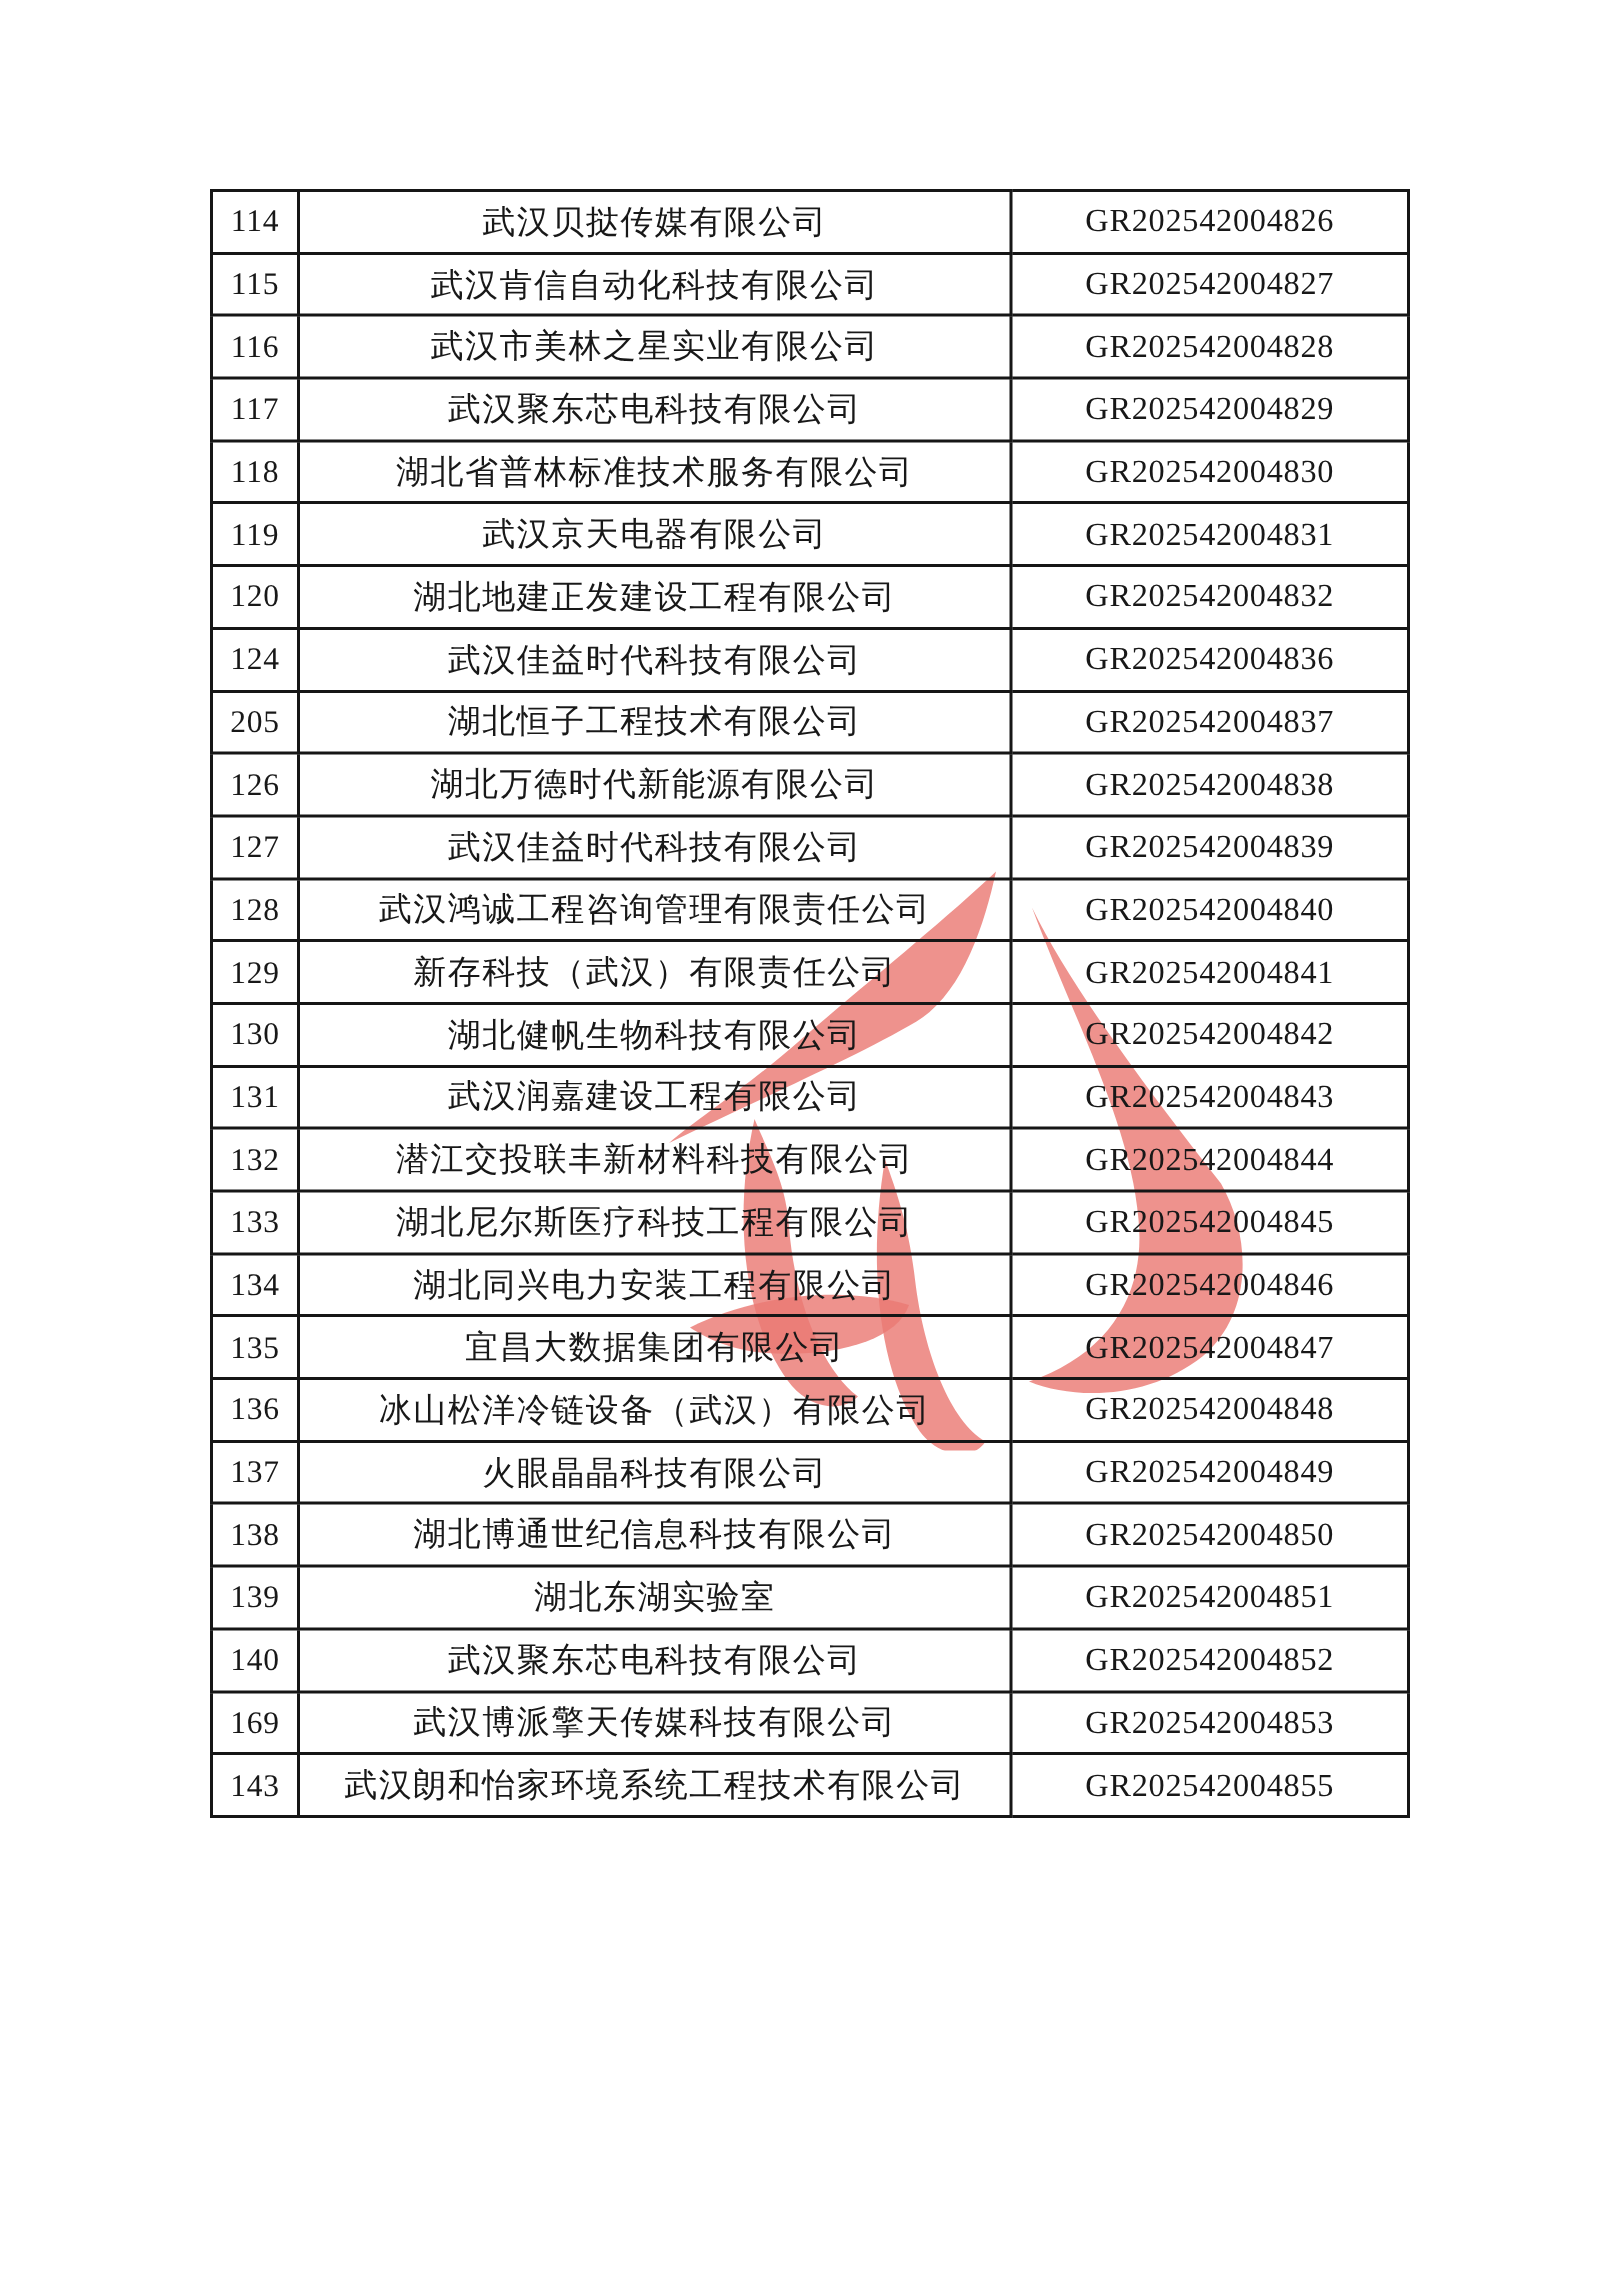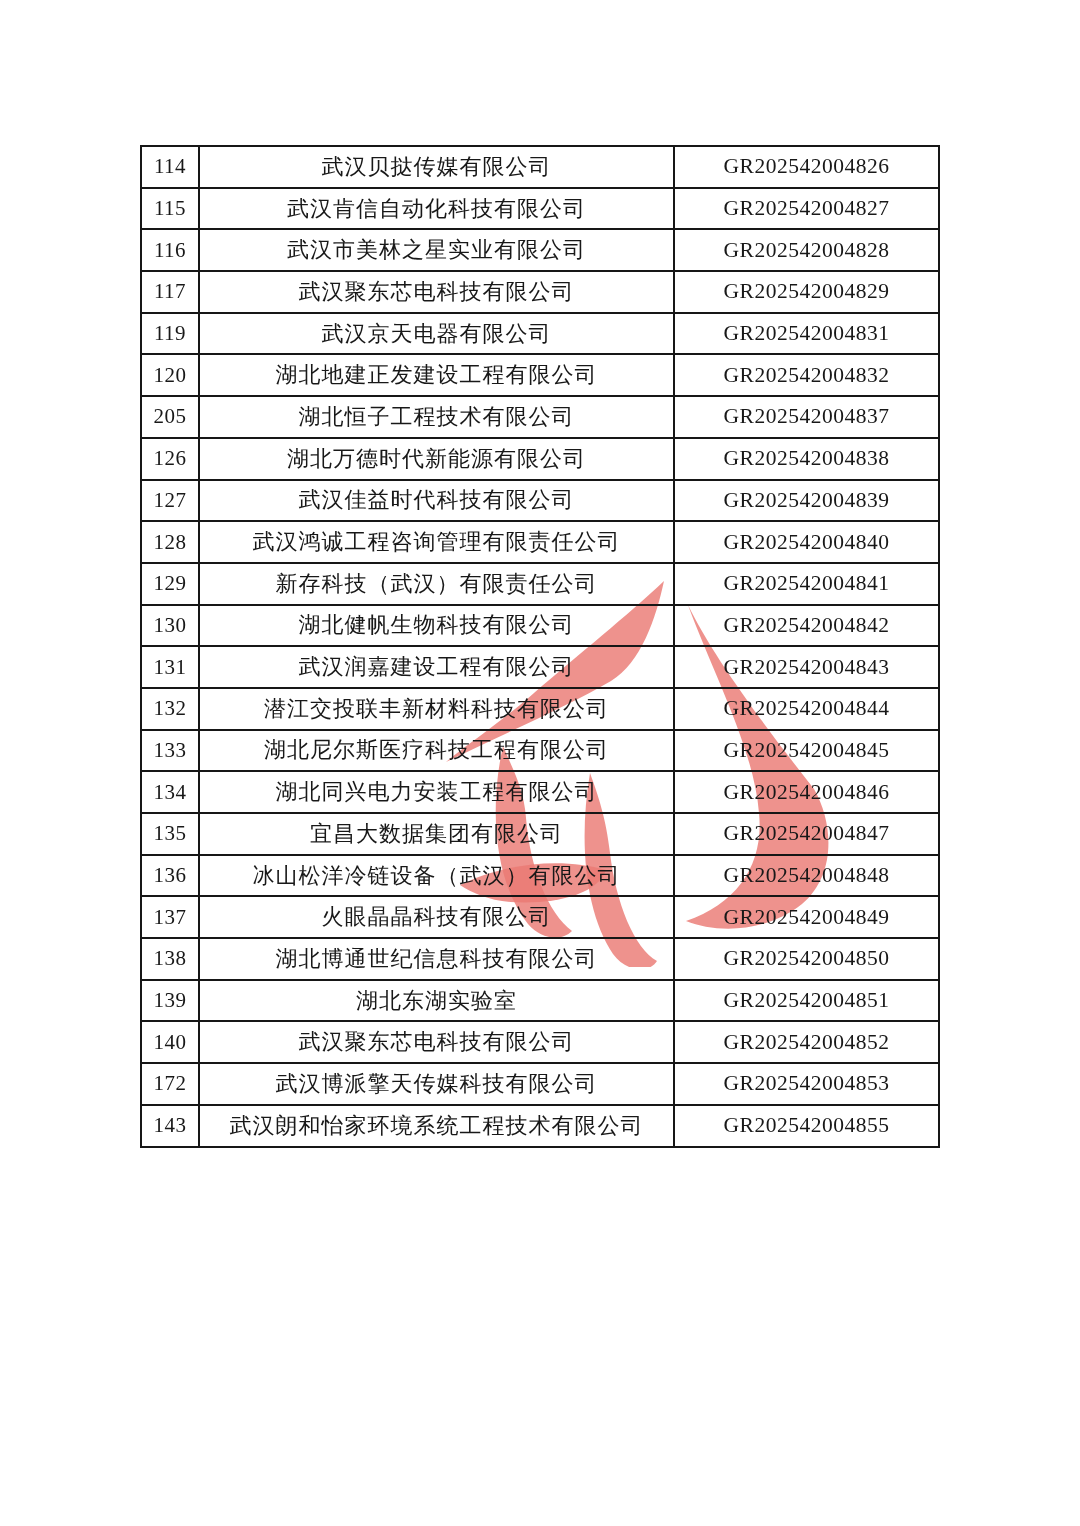--- a/index.html
+++ b/index.html
@@ -22,21 +22,21 @@
     width: 402px;
     height: 404px;
     z-index: 1;
   }
   .watermark path {
     fill-opacity: 0.82;
   }
   .cert-table {
     position: absolute;
     left: 140px;
-    top: 145px;
+    top: 126px;
     width: 798px;
     z-index: 2;
     border-collapse: collapse;
     table-layout: fixed;
     color: #181818;
     font-size: 22px;
   }
   .cert-table td {
     border: 2px solid #161616;
     height: 39.7px; 
@@ -100,30 +100,40 @@
           <td class="col-no">116</td>
           <td class="col-company">武汉市美林之星实业有限公司</td>
           <td class="col-gr">GR202542004828</td>
         </tr>
         <tr>
           <td class="col-no">117</td>
           <td class="col-company">武汉聚东芯电科技有限公司</td>
           <td class="col-gr">GR202542004829</td>
         </tr>
         <tr>
+          <td class="col-no">118</td>
+          <td class="col-company">湖北省普林标准技术服务有限公司</td>
+          <td class="col-gr">GR202542004830</td>
+        </tr>
+        <tr>
           <td class="col-no">119</td>
           <td class="col-company">武汉京天电器有限公司</td>
           <td class="col-gr">GR202542004831</td>
         </tr>
         <tr>
           <td class="col-no">120</td>
           <td class="col-company">湖北地建正发建设工程有限公司</td>
           <td class="col-gr">GR202542004832</td>
         </tr>
         <tr>
+          <td class="col-no">124</td>
+          <td class="col-company">武汉佳益时代科技有限公司</td>
+          <td class="col-gr">GR202542004836</td>
+        </tr>
+        <tr>
           <td class="col-no">205</td>
           <td class="col-company">湖北恒子工程技术有限公司</td>
           <td class="col-gr">GR202542004837</td>
         </tr>
         <tr>
           <td class="col-no">126</td>
           <td class="col-company">湖北万德时代新能源有限公司</td>
           <td class="col-gr">GR202542004838</td>
         </tr>
         <tr>
@@ -190,21 +200,21 @@
           <td class="col-no">139</td>
           <td class="col-company">湖北东湖实验室</td>
           <td class="col-gr">GR202542004851</td>
         </tr>
         <tr>
           <td class="col-no">140</td>
           <td class="col-company">武汉聚东芯电科技有限公司</td>
           <td class="col-gr">GR202542004852</td>
         </tr>
         <tr>
-          <td class="col-no">172</td>
+          <td class="col-no">169</td>
           <td class="col-company">武汉博派擎天传媒科技有限公司</td>
           <td class="col-gr">GR202542004853</td>
         </tr>
         <tr>
           <td class="col-no">143</td>
           <td class="col-company">武汉朗和怡家环境系统工程技术有限公司</td>
           <td class="col-gr">GR202542004855</td>
         </tr>
       </tbody>
   </table>

